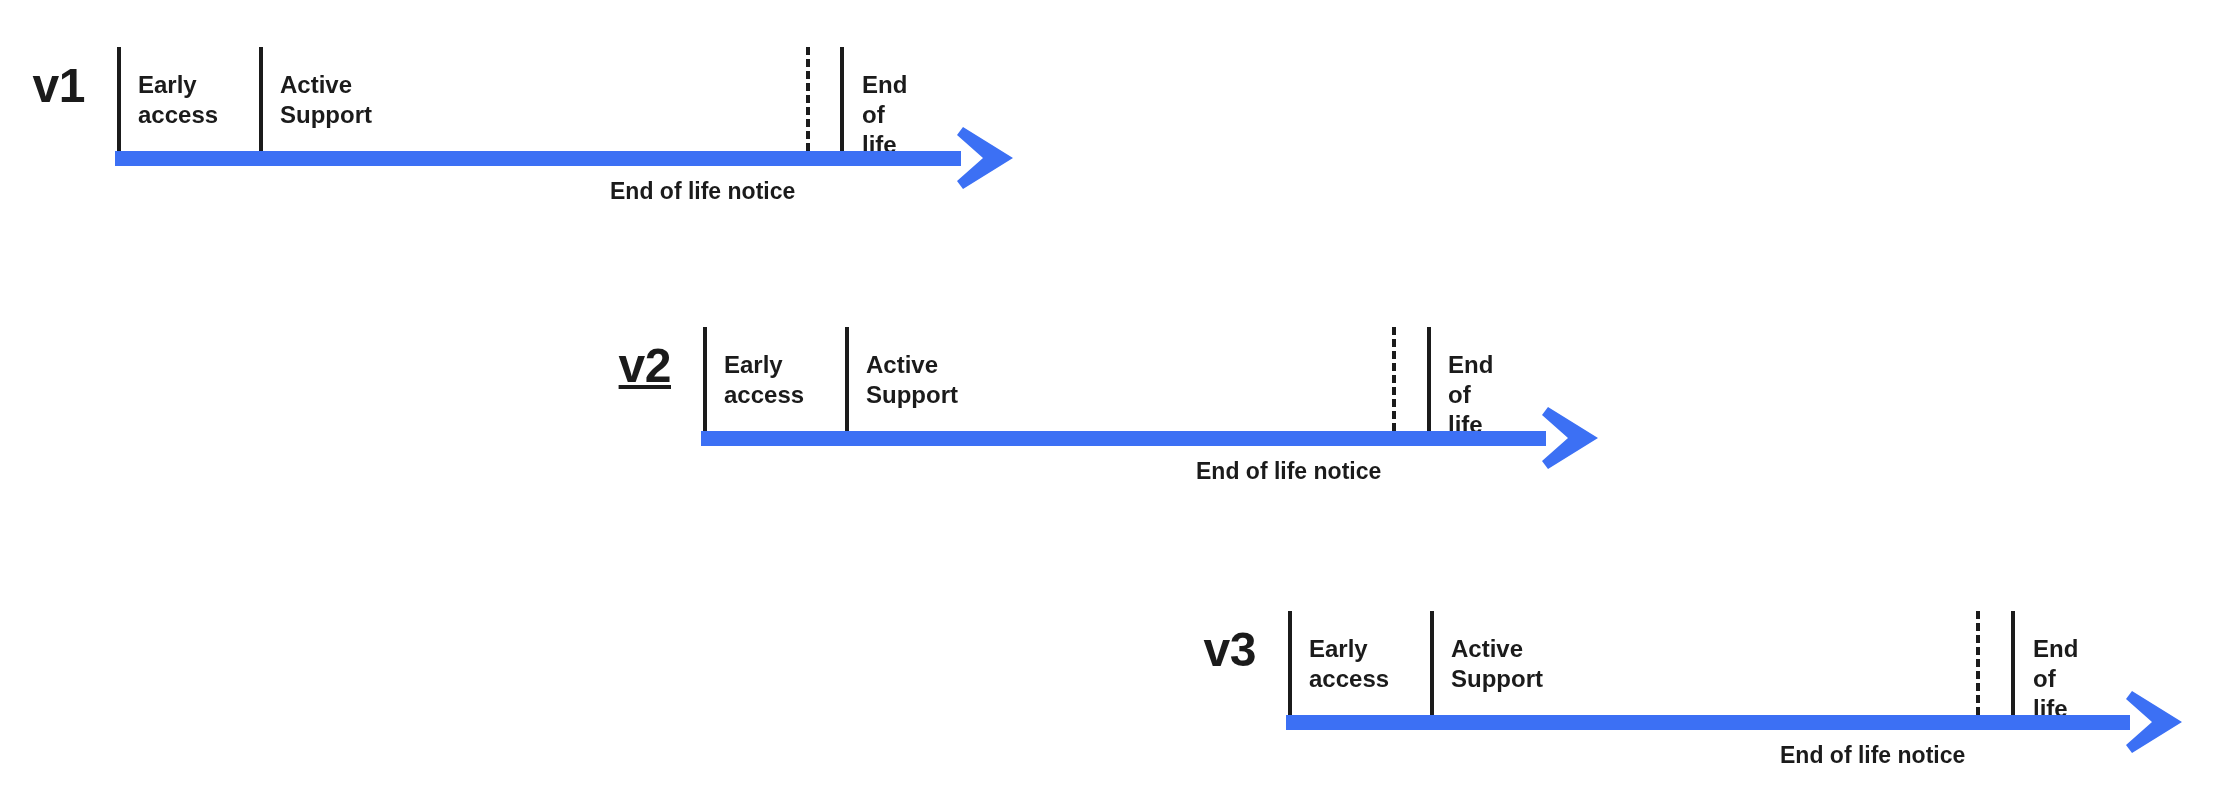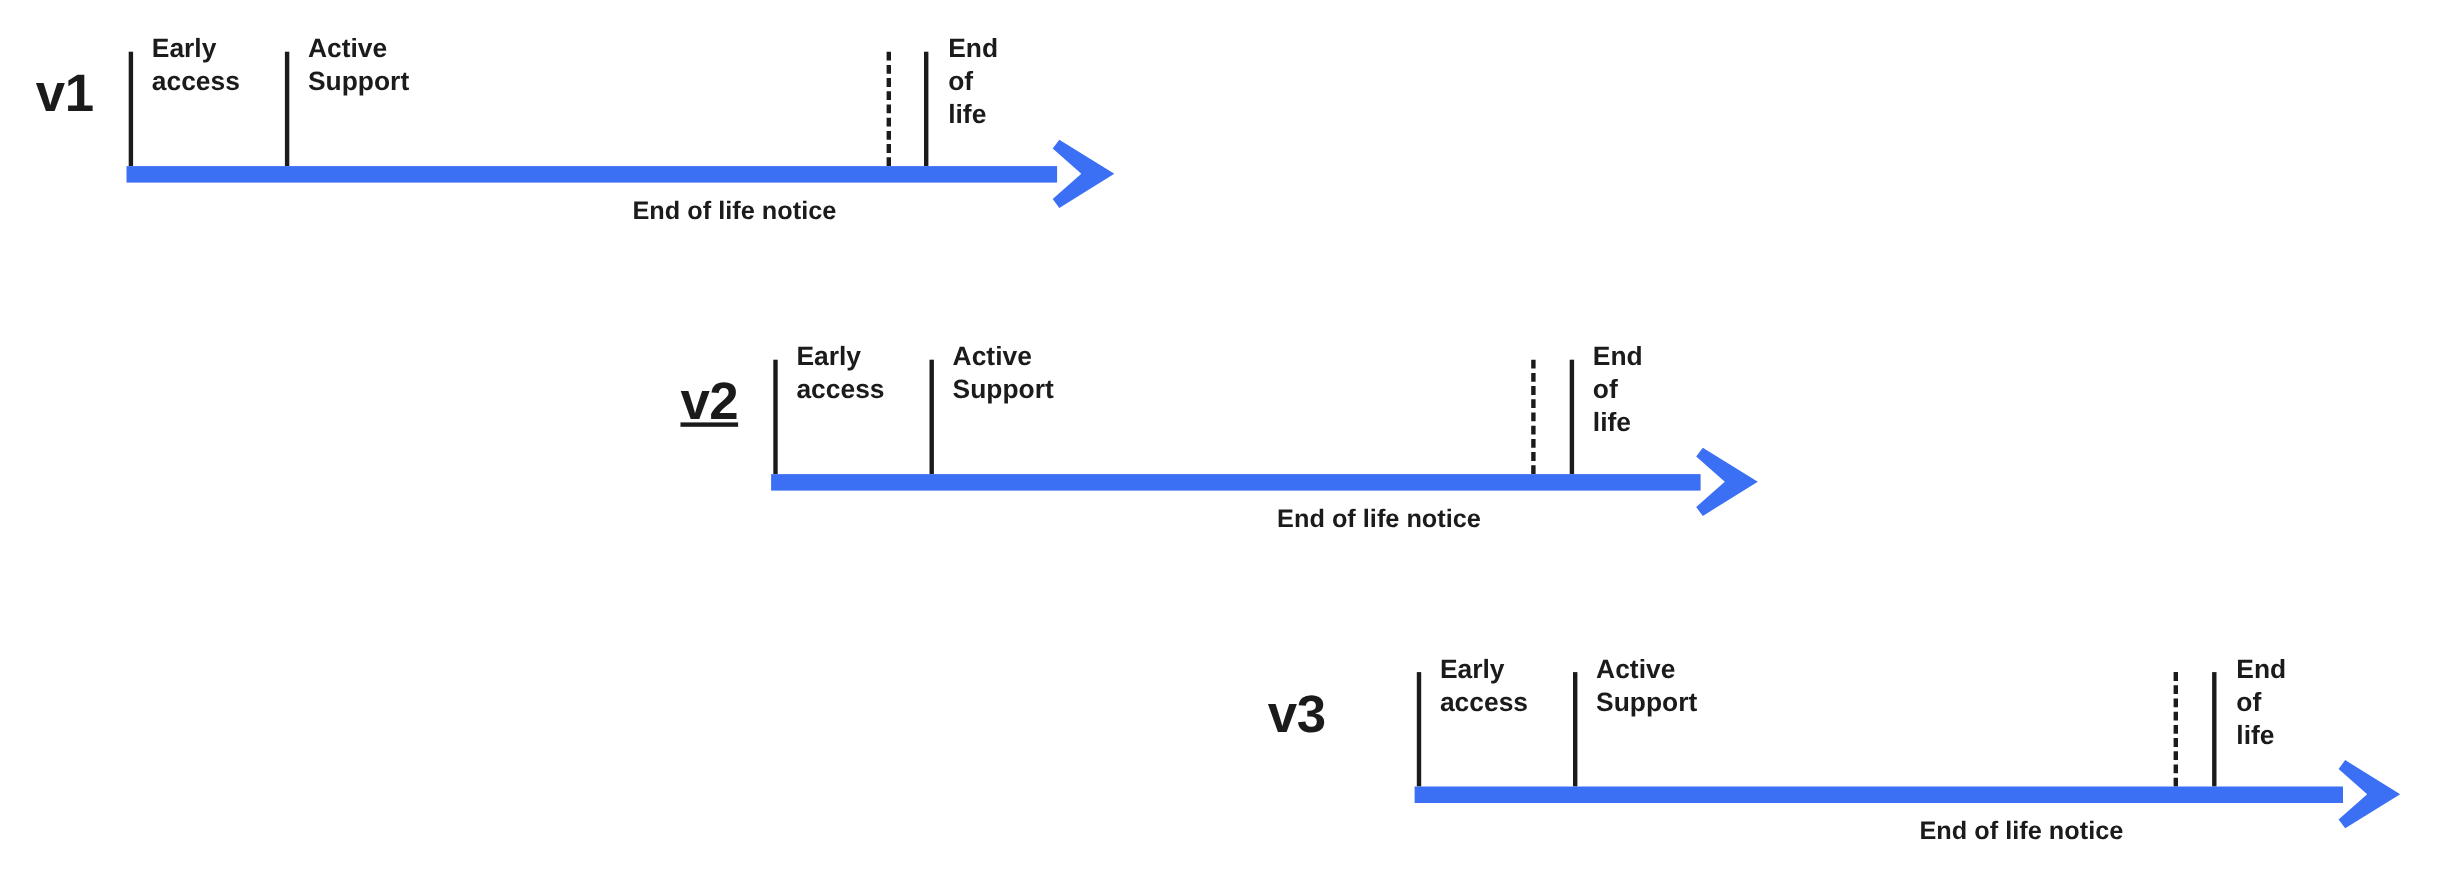--- a/index.html
+++ b/index.html
@@ -44,20 +44,21 @@
   }
 
   
   .phase-label{
     position:absolute;
     font-size:24px;
     font-weight:700;
     line-height:30px;
     white-space:pre-line;
     color:#1b1b1b;
+    margin-top:40px;
   }
 
   
   .arrow-shaft{
     position:absolute;
     height:15px;
     background:#3c70f4;
   }
   .arrow-head{
     position:absolute;
@@ -65,20 +66,21 @@
   }
   .arrow-head svg{display:block;}
 
   .notice-label{
     position:absolute;
     font-size:23px;
     font-weight:700;
     line-height:26px;
     white-space:nowrap;
     color:#1b1b1b;
+    margin-left:35px;
   }
 </style>
 </head>
 <body>
 
 <div id="diagram">
     <div class="timeline-row">
       <div class="version-label" style="left: -55px; width: 140px; top: 62px;">v1</div>
       <div class="tick" style="left: 117px; top: 47px; height: 104px;"></div>
       <div class="tick" style="left: 259px; top: 47px; height: 104px;"></div>
@@ -108,21 +110,21 @@
       <div class="phase-label" style="left: 1448px; top: 310px;">End of life</div>
       <div class="arrow-shaft" style="left: 701px; top: 431px; width: 845px;"></div>
       <div class="arrow-head" style="left: 1540px; top: 405px;">
         <svg width="60" height="66" viewBox="0 0 60 66">
           <path d="M 8 2 L 2 10 L 28 33 L 2 56 L 8 64 L 58 33 Z" fill="#3c70f4"></path>
         </svg>
       </div>
       <div class="notice-label" style="left: 1161px; top: 458px;">End of life notice</div>
     </div>
     <div class="timeline-row">
-      <div class="version-label" style="left: 1065px; width: 140px; top: 626px;">v3</div>
+      <div class="version-label" style="left: 1116px; width: 140px; top: 626px;">v3</div>
       <div class="tick" style="left: 1288px; top: 611px; height: 104px;"></div>
       <div class="tick" style="left: 1430px; top: 611px; height: 104px;"></div>
       <div class="tick dashed" style="left: 1976px; top: 611px; height: 104px;"></div>
       <div class="tick" style="left: 2011px; top: 611px; height: 104px;"></div>
       <div class="phase-label" style="left: 1309px; top: 594px;">Early
 access</div>
       <div class="phase-label" style="left: 1451px; top: 594px;">Active Support</div>
       <div class="phase-label" style="left: 2033px; top: 594px;">End of life</div>
       <div class="arrow-shaft" style="left: 1286px; top: 715px; width: 844px;"></div>
       <div class="arrow-head" style="left: 2124px; top: 689px;">

